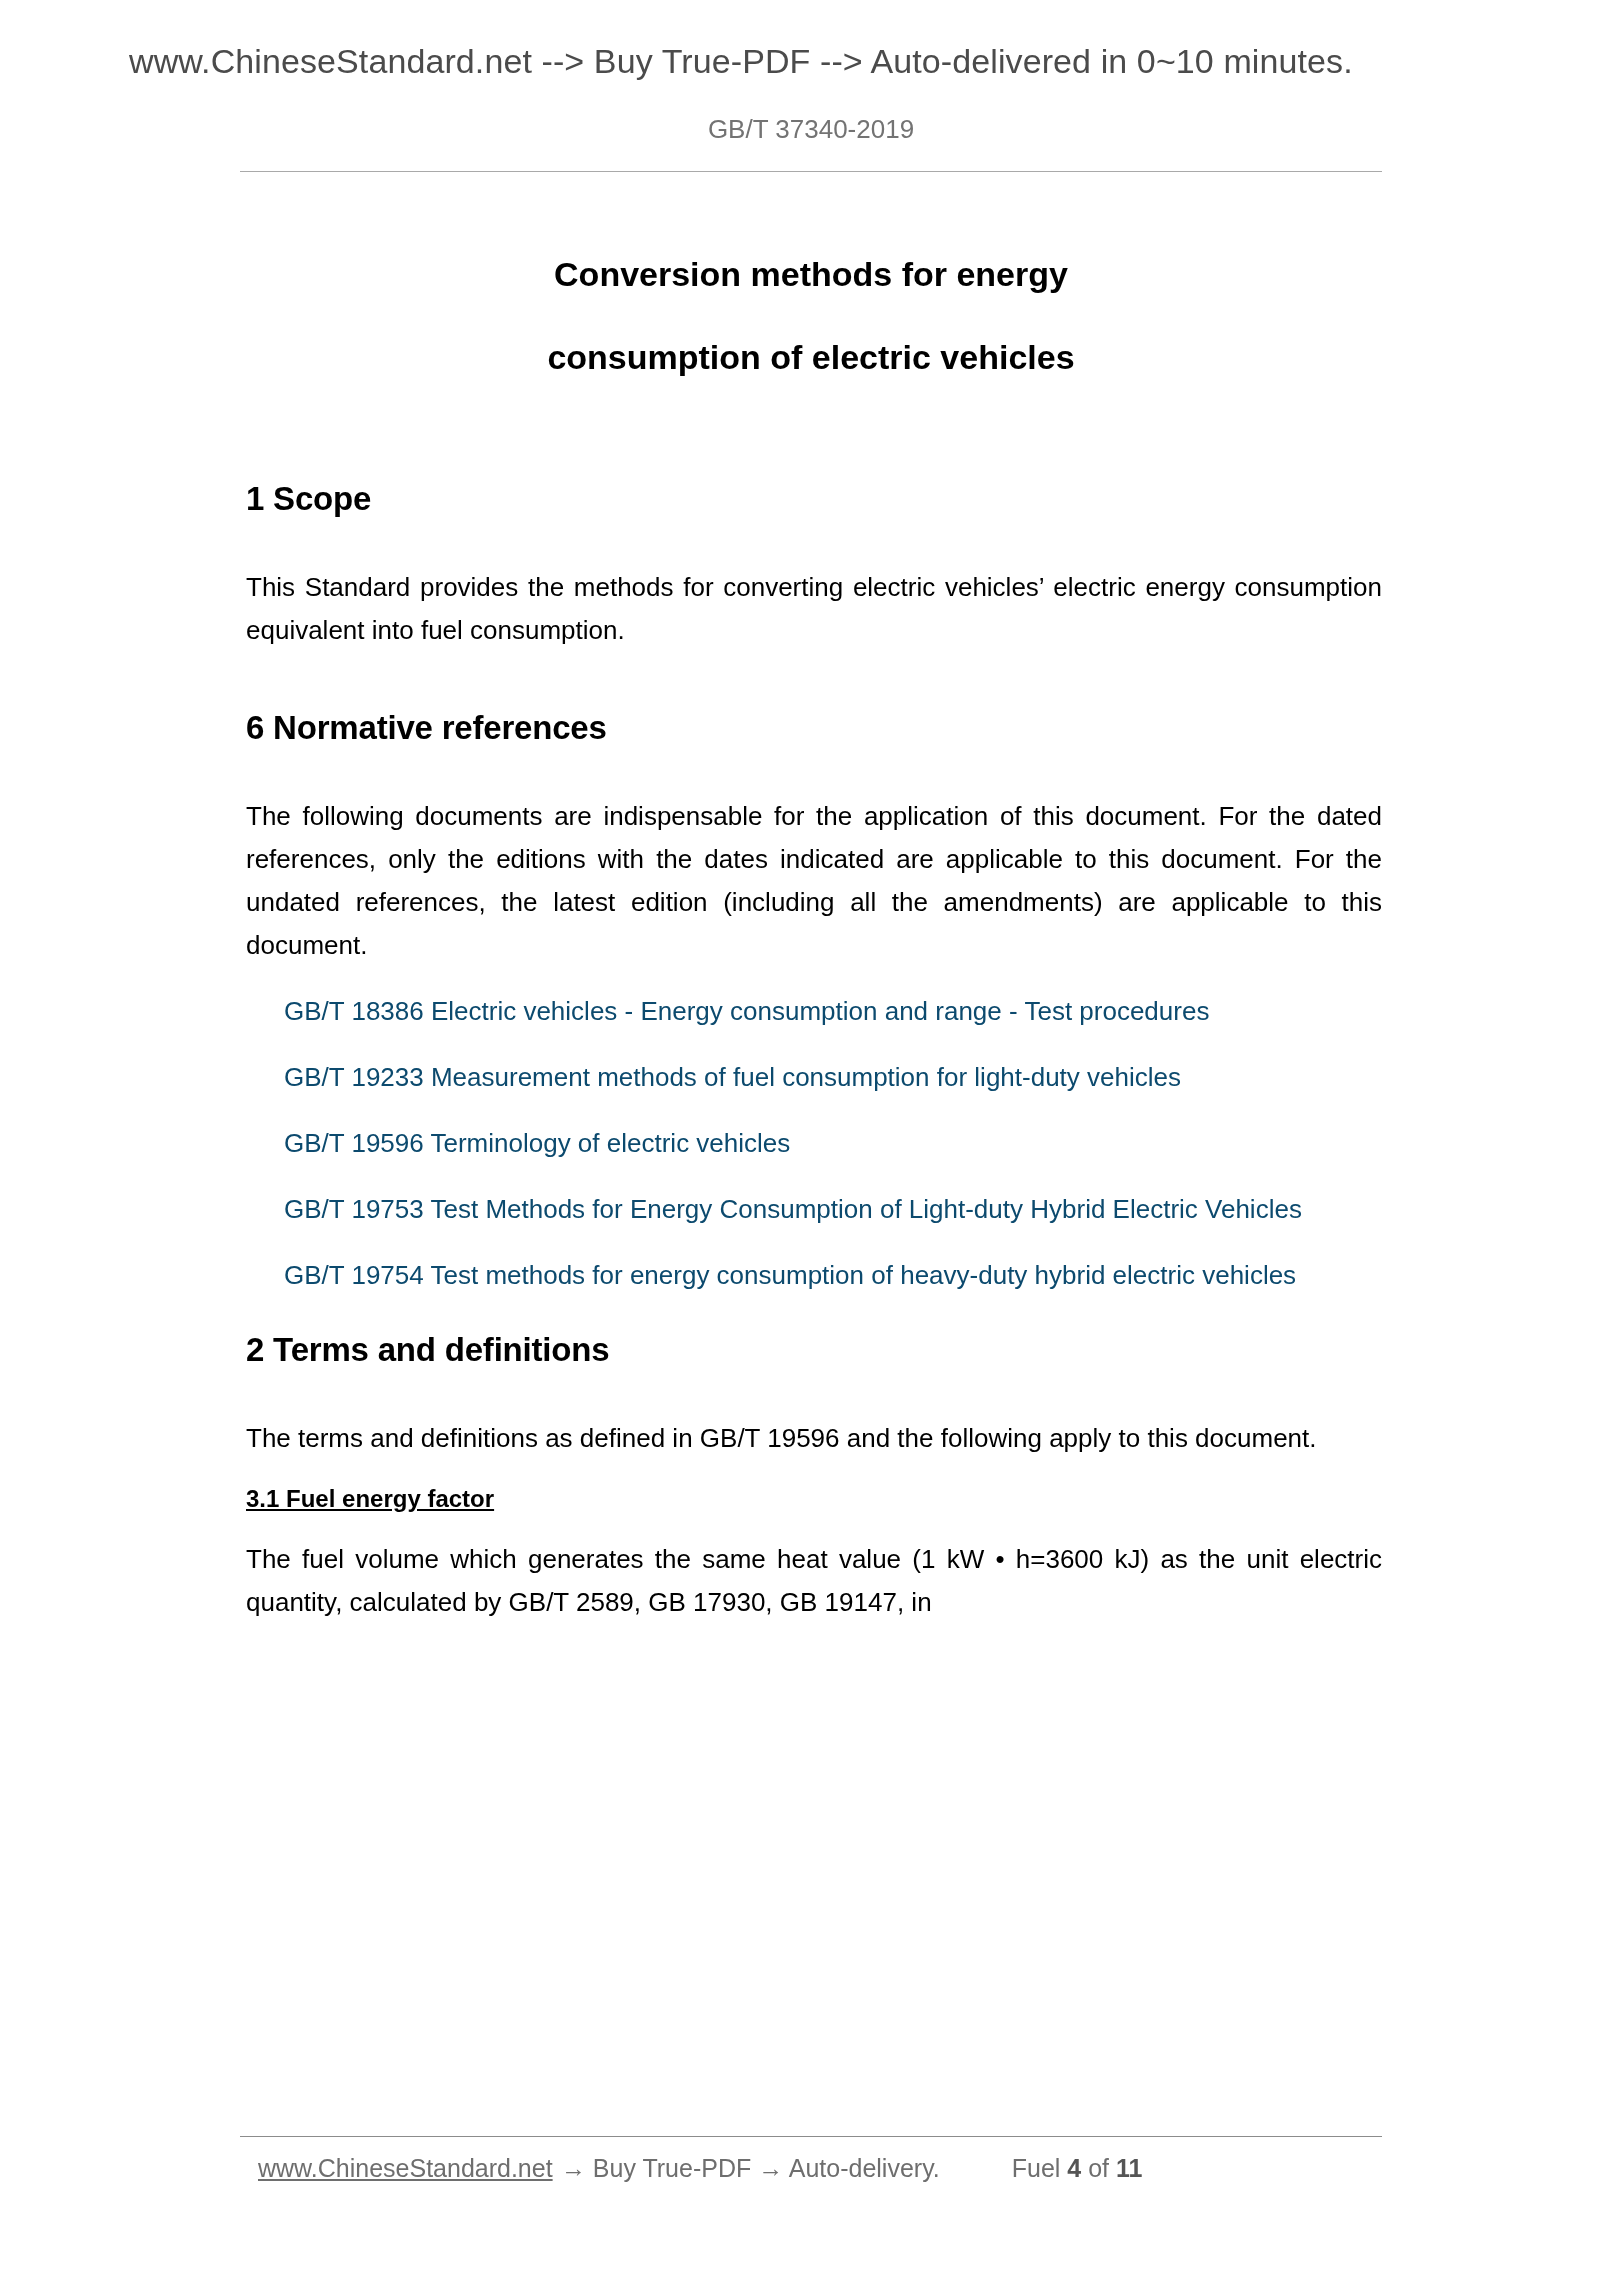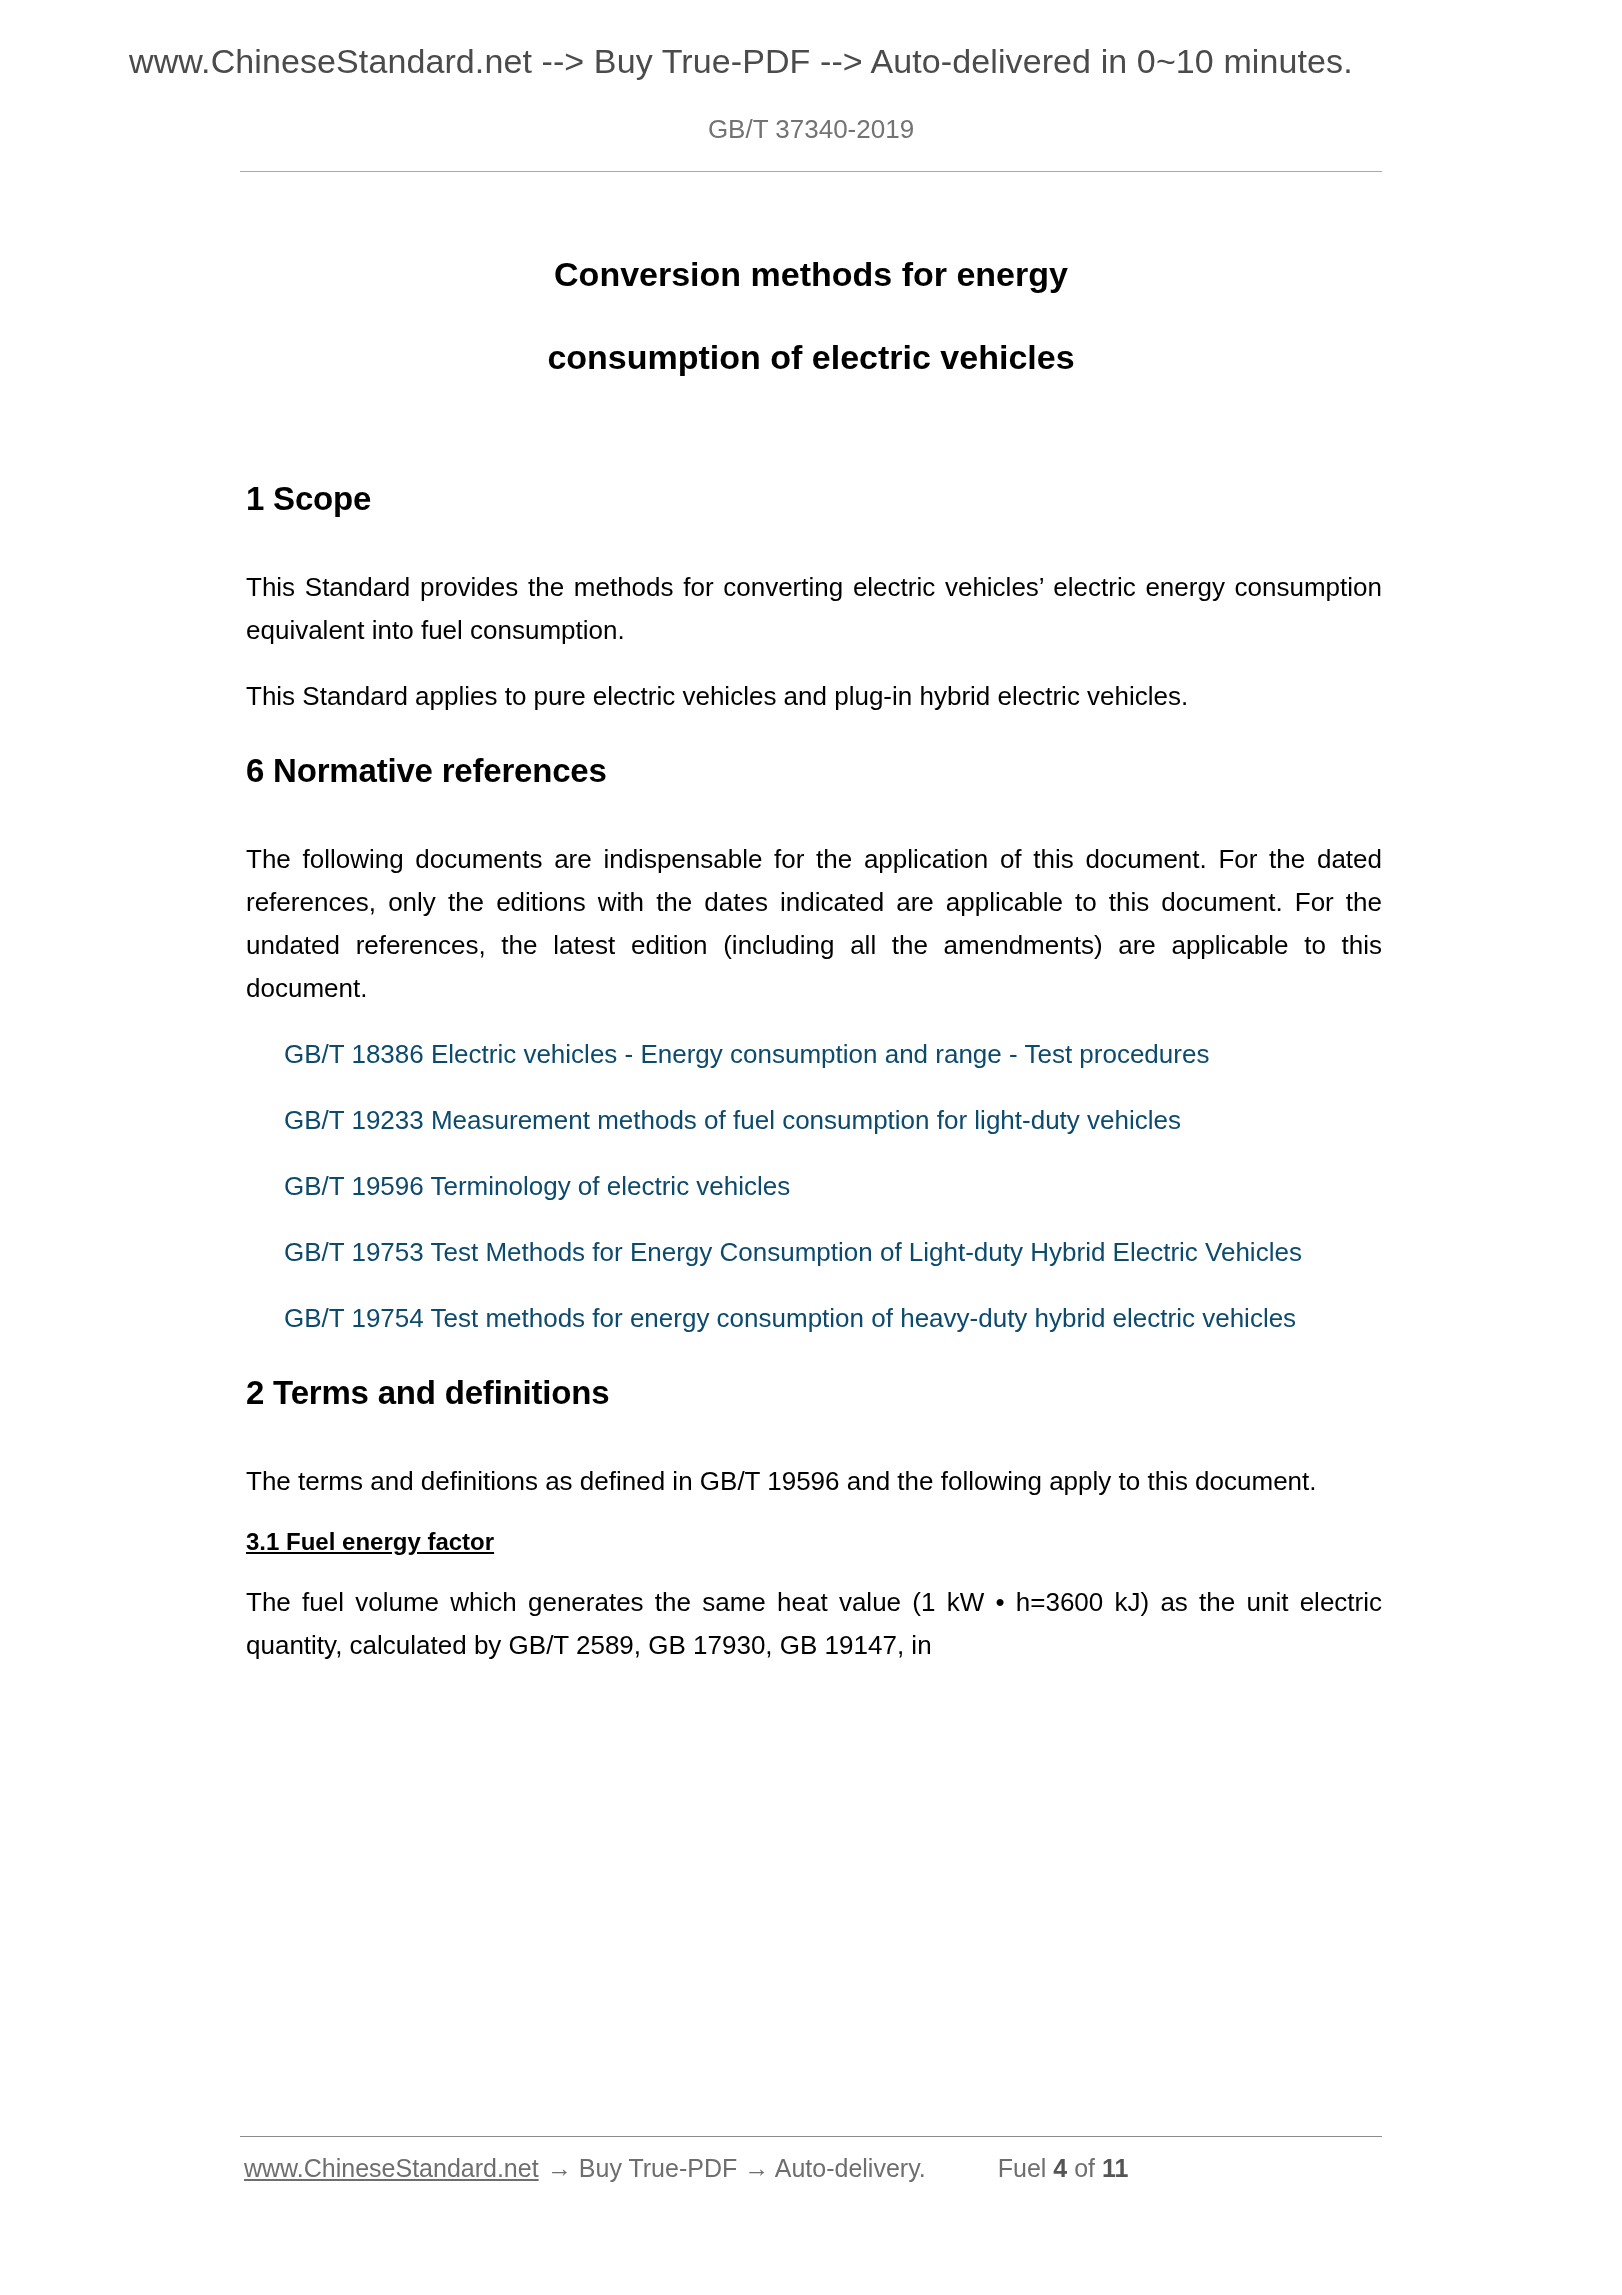--- a/index.html
+++ b/index.html
@@ -125,21 +125,21 @@
   .footer-rule {
     position: absolute;
     left: 240px;
     top: 2136px;
     width: 1142px;
     height: 0;
     border-top: 1.7px solid #8c8c8c;
   }
   .footer {
     position: absolute;
-    left: 244px;
+    left: 258px;
     top: 2151px;
     width: 1142px;
     font-size: 25px;
     line-height: 35px;
     color: #6e6e6e;
     display: flex;
     align-items: baseline;
     white-space: nowrap;
   }
   .footer .site-link {
@@ -174,21 +174,20 @@
   <div class="content">
 
     <h2 class="section-heading">1 Scope</h2>
 
     <div class="gap-lg"></div>
 
     <p class="body-par">This Standard provides the methods for converting electric vehicles’ electric energy consumption equivalent into fuel consumption.</p>
 
     <div class="gap-sm"></div>
 
-    <p class="body-par">This Standard applies to pure electric vehicles and plug-in hybrid electric vehicles.</p>
 
     <div class="gap-md"></div>
 
     <h2 class="section-heading">6 Normative references</h2>
 
     <div class="gap-lg"></div>
 
     <p class="body-par">The following documents are indispensable for the application of this document. For the dated references, only the editions with the dates indicated are applicable to this document. For the undated references, the latest edition (including all the amendments) are applicable to this document.</p>
 
     <div class="gap-sm"></div>

